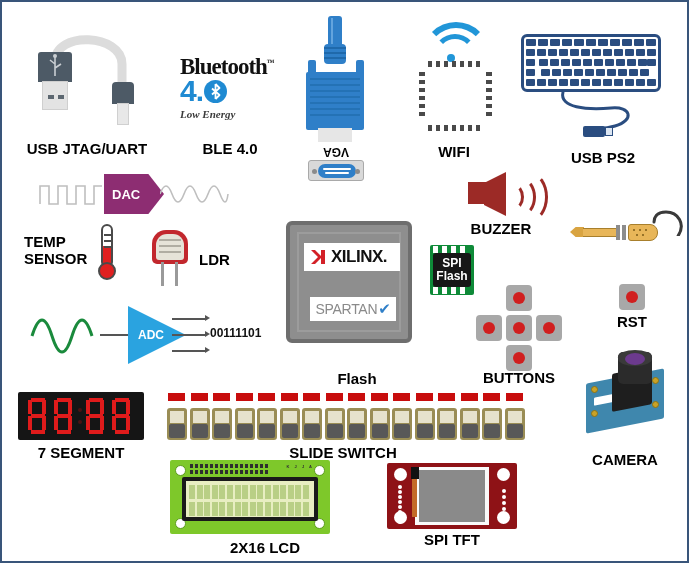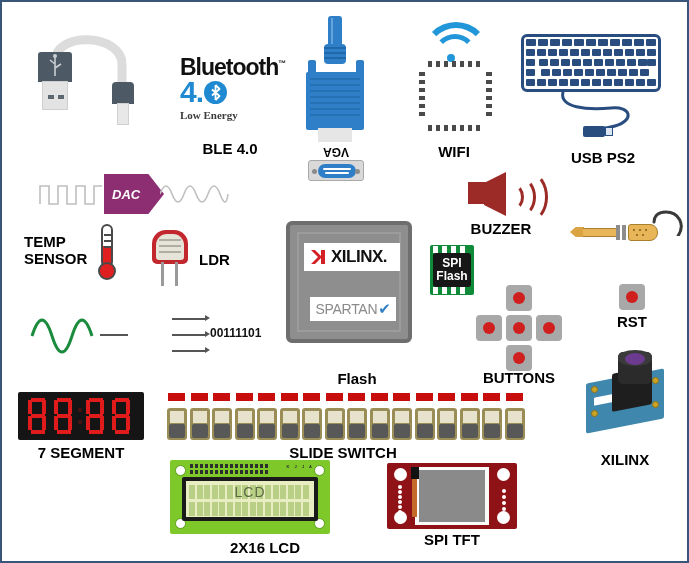--- a/index.html
+++ b/index.html
@@ -29,26 +29,26 @@
   .usb-plugA{position:absolute;left:8px;top:32px;width:34px;height:58px;}
   .usb-bodyA{position:absolute;left:0;top:0;width:34px;height:30px;background:#4d5a66;border-radius:3px 3px 0 0;}
   .usb-tipA{position:absolute;left:4px;top:29px;width:26px;height:29px;background:#e3e3e3;border:1px solid #cfcfcf;box-sizing:border-box;}
   .usb-tipA i{position:absolute;top:13px;width:6px;height:4px;background:#5c6770;}
   .usb-plugB{position:absolute;left:82px;top:62px;width:22px;height:44px;}
   .usb-bodyB{position:absolute;left:0;top:0;width:22px;height:22px;background:#4d5a66;border-radius:4px 4px 0 0;}
   .usb-tipB{position:absolute;left:5px;top:21px;width:12px;height:22px;background:#e8e8e8;border:1px solid #d0d0d0;box-sizing:border-box;}
 
   
   .bt-wrap{left:178px;top:52px;width:110px;height:72px;}
-  .bt-word{font-family:Liberation Sans, sans-serif;font-weight:bold;font-size:23px;color:#111;letter-spacing:-1px;}
+  .bt-word{font-family:Liberation Serif, serif;font-weight:bold;font-size:23px;color:#111;letter-spacing:-1px;}
   .bt-tm{font-size:8px;vertical-align:super;font-weight:bold;}
   .bt-ver{display:flex;align-items:center;margin-top:-4px;}
   .bt-num{font-family:"Liberation Sans",sans-serif;font-weight:bold;font-size:30px;color:#1f8ad2;letter-spacing:-1px;line-height:1;}
   .bt-badge{width:23px;height:23px;border-radius:50%;background:#1f8ad2;position:relative;margin-left:1px;}
-  .bt-le{font-family:"Liberation Serif",serif;font-weight:bold;font-size:11px;color:#3b3b3b;margin-top:2px;}
+  .bt-le{font-family:"Liberation Serif",serif;font-style:italic;font-weight:bold;font-size:11px;color:#3b3b3b;margin-top:2px;}
 
   
   .vga-wrap{left:298px;top:14px;width:72px;height:132px;}
   .vga-cable{position:absolute;left:28px;top:0;width:14px;height:32px;background:#2f7fc8;border-radius:3px;}
   .vga-cable::after{content:"";position:absolute;left:3px;top:2px;width:2px;height:28px;background:#63a4de;}
   .vga-strain{position:absolute;left:24px;top:28px;width:22px;height:20px;background:#2f7fc8;border-radius:4px;}
   .vga-strain i{position:absolute;left:0;width:22px;height:2px;background:#1f69ab;}
   .vga-screw{position:absolute;top:44px;width:8px;height:18px;background:#2f7fc8;border-radius:2px;}
   .vga-body{position:absolute;left:6px;top:56px;width:58px;height:58px;background:#2f7fc8;border-radius:2px;}
   .vga-body i{position:absolute;left:4px;width:50px;height:2px;background:#2472b5;}
@@ -78,21 +78,21 @@
   .kb-wrap{left:519px;top:32px;width:150px;height:110px;}
   .kb-board{position:absolute;left:0;top:0;width:140px;height:58px;border:3px solid #2a4d80;border-radius:6px;background:#ffffff;box-sizing:border-box;}
   .key{position:absolute;background:#2a4d80;border-radius:1px;}
   .kb-cord{position:absolute;left:36px;top:56px;width:84px;height:46px;}
   .kb-plug{position:absolute;left:62px;top:92px;width:22px;height:11px;background:#2a4d80;border-radius:2px;}
   .kb-plug::after{content:"";position:absolute;right:-8px;top:1px;width:8px;height:9px;background:#dce6f2;border:1px solid #2a4d80;box-sizing:border-box;}
 
   
   .dac-wrap{left:36px;top:172px;width:190px;height:40px;}
   .dac-arrow{position:absolute;left:66px;top:0;width:60px;height:40px;background:#8d2d72;
-      clip-path:polygon(0 0,74% 0,100% 50%,74% 100%,0 100%);display:flex;align-items:center;justify-content:flex-start;font-style:italic;}
+      clip-path:polygon(0 0,74% 0,100% 50%,74% 100%,0 100%);display:flex;align-items:center;justify-content:flex-start;}
   .dac-arrow span{color:#ffffff;font-weight:bold;font-size:13px;margin-left:8px;}
 
   
   .thermo{left:94px;top:222px;width:22px;height:60px;}
   .th-tube{position:absolute;left:5px;top:0;width:12px;height:44px;background:#ffffff;border:2px solid #4a4a4a;border-radius:6px;box-sizing:border-box;}
   .th-fill{position:absolute;left:7px;top:22px;width:8px;height:26px;background:#e02020;}
   .th-bulb{position:absolute;left:2px;top:38px;width:18px;height:18px;border-radius:50%;background:#e02020;border:2px solid #4a4a4a;box-sizing:border-box;}
   .th-tick{position:absolute;left:8px;width:7px;height:2px;background:#4a4a4a;}
 
   
@@ -216,20 +216,21 @@
       <svg width="34" height="30" style="position:absolute;left:0;top:0">
         <path d="M17 5 L17 24 M17 12 L12 8 M17 16 L23 12" stroke="#c9ced3" stroke-width="1.6" fill="none"></path>
         <circle cx="17" cy="4" r="2" fill="#c9ced3"></circle>
       </svg>
     </div>
     <div class="usb-plugB">
       <div class="usb-bodyB"></div>
       <div class="usb-tipB"></div>
     </div>
   </div>
+  <div class="lbl c" style="left:85px;top:139px;font-size:15px;">USB JTAG/UART</div>
 
   <div class="item bt-wrap">
     <div class="bt-word"><span>Bluetooth</span><span class="bt-tm">™</span></div>
     <div class="bt-ver">
       <span class="bt-num">4.</span>
       <span class="bt-badge">
         <svg width="23" height="23" viewBox="0 0 23 23">
             <path d="M11.5 4 L15.5 8 L8 14.5 M11.5 19 L15.5 15 L8 8.5 M11.5 4 L11.5 19" stroke="#ffffff" stroke-width="1.8" fill="none" stroke-linejoin="round"></path>
           </svg>
       </span>
@@ -483,20 +484,23 @@
   <div class="item rst">
       <i></i>
     </div>
   <div class="lbl c" style="left:630px;top:312px;font-size:15px;">RST</div>
 
   <div class="item adc-wrap">
     <svg width="92" height="66" style="position:absolute;left:0;top:0">
       <path d="M4 34 Q14 2 24 34 T44 34 T64 34" stroke="#1a8a3c" stroke-width="3" fill="none"></path>
     </svg>
     <div class="adc-line" style="left:72px;top:32px;width:28px;"></div>
+    <div class="adc-tri">
+        <span>ADC</span>
+      </div>
     <div class="adc-line" style="left:144px;top:16px;width:34px;"></div>
     <div class="adc-arw" style="left:177px;top:13px;"></div>
     <div class="adc-line" style="left:144px;top:32px;width:34px;"></div>
     <div class="adc-arw" style="left:177px;top:29px;"></div>
     <div class="adc-line" style="left:144px;top:48px;width:34px;"></div>
     <div class="adc-arw" style="left:177px;top:45px;"></div>
     <div class="adc-bits">00111101</div>
   </div>
 
   <div class="item seg-panel">
@@ -668,21 +672,20 @@
         <div class="lcd-hp" style="left: 70px;"></div>
         <div class="lcd-hp2" style="left: 70px;"></div>
         <div class="lcd-hp" style="left: 75px;"></div>
         <div class="lcd-hp2" style="left: 75px;"></div>
       </div>
     <div class="lcd-kra">K  J  J  A</div>
     <div class="lcd-frame">
       <div class="lcd-glass">
         <div class="lcd-row" style="top:4px"></div>
         <div class="lcd-row" style="top:21px"></div>
-        <div class="lcd-text" style="top:3px">LCD</div>
       </div>
     </div>
   </div>
   <div class="lbl c" style="left:263px;top:538px;font-size:15px;">2X16 LCD</div>
 
   <div class="item tft">
     <div class="tft-hole" style="left:7px;top:5px"></div>
     <div class="tft-hole" style="left:7px;bottom:5px"></div>
     <div class="tft-hole" style="right:7px;top:5px"></div>
     <div class="tft-hole" style="right:7px;bottom:5px"></div>
@@ -716,15 +719,15 @@
     <div class="cam-slot"></div>
     <div class="cam-hole" style="left:9px;top:36px"></div>
     <div class="cam-hole" style="left:70px;top:27px"></div>
     <div class="cam-hole" style="left:9px;top:60px"></div>
     <div class="cam-hole" style="left:70px;top:51px"></div>
     <div class="cam-base"></div>
     <div class="cam-barrel"></div>
     <div class="cam-lensring"></div>
     <div class="cam-lens"></div>
   </div>
-  <div class="lbl c" style="left:623px;top:450px;font-size:15px;">XILINX</div>
+  <div class="lbl c" style="left:623px;top:450px;font-size:15px;">CAMERA</div>
 
 </div>
 
 </body></html>

